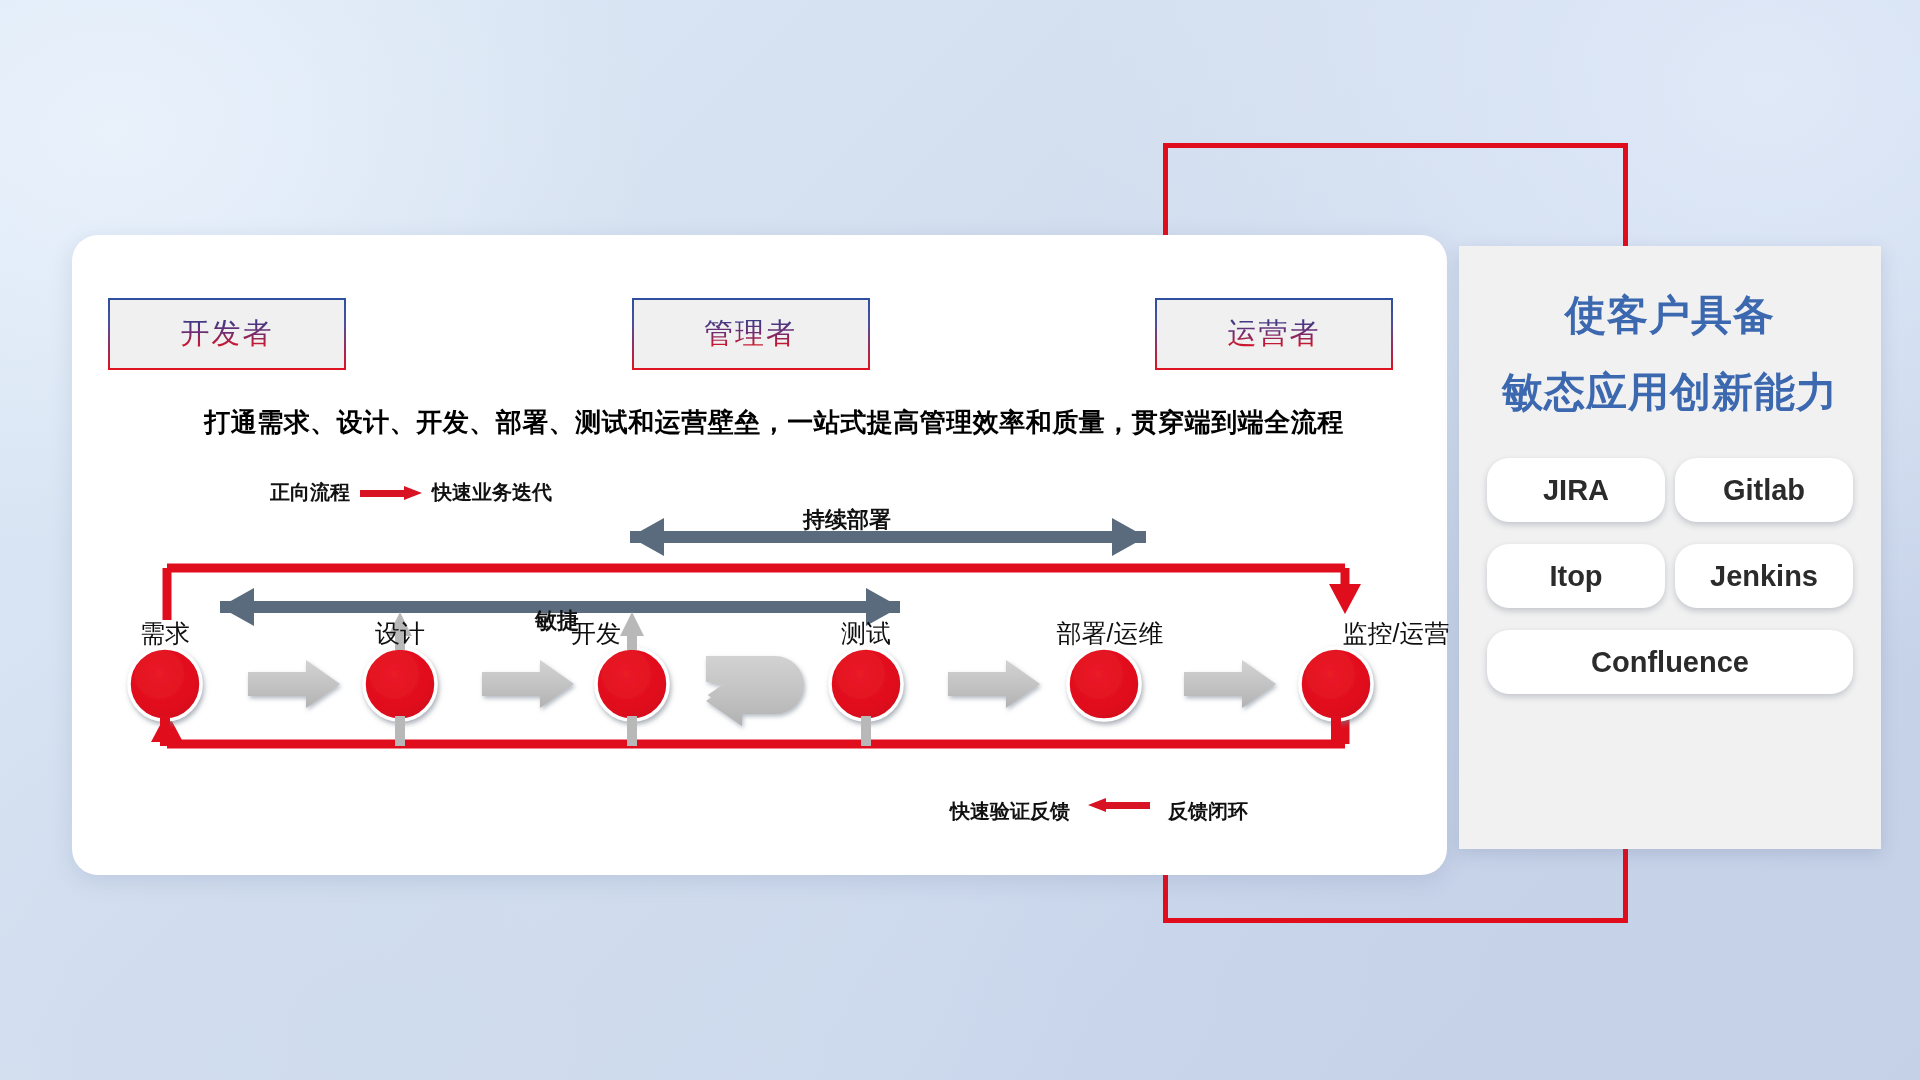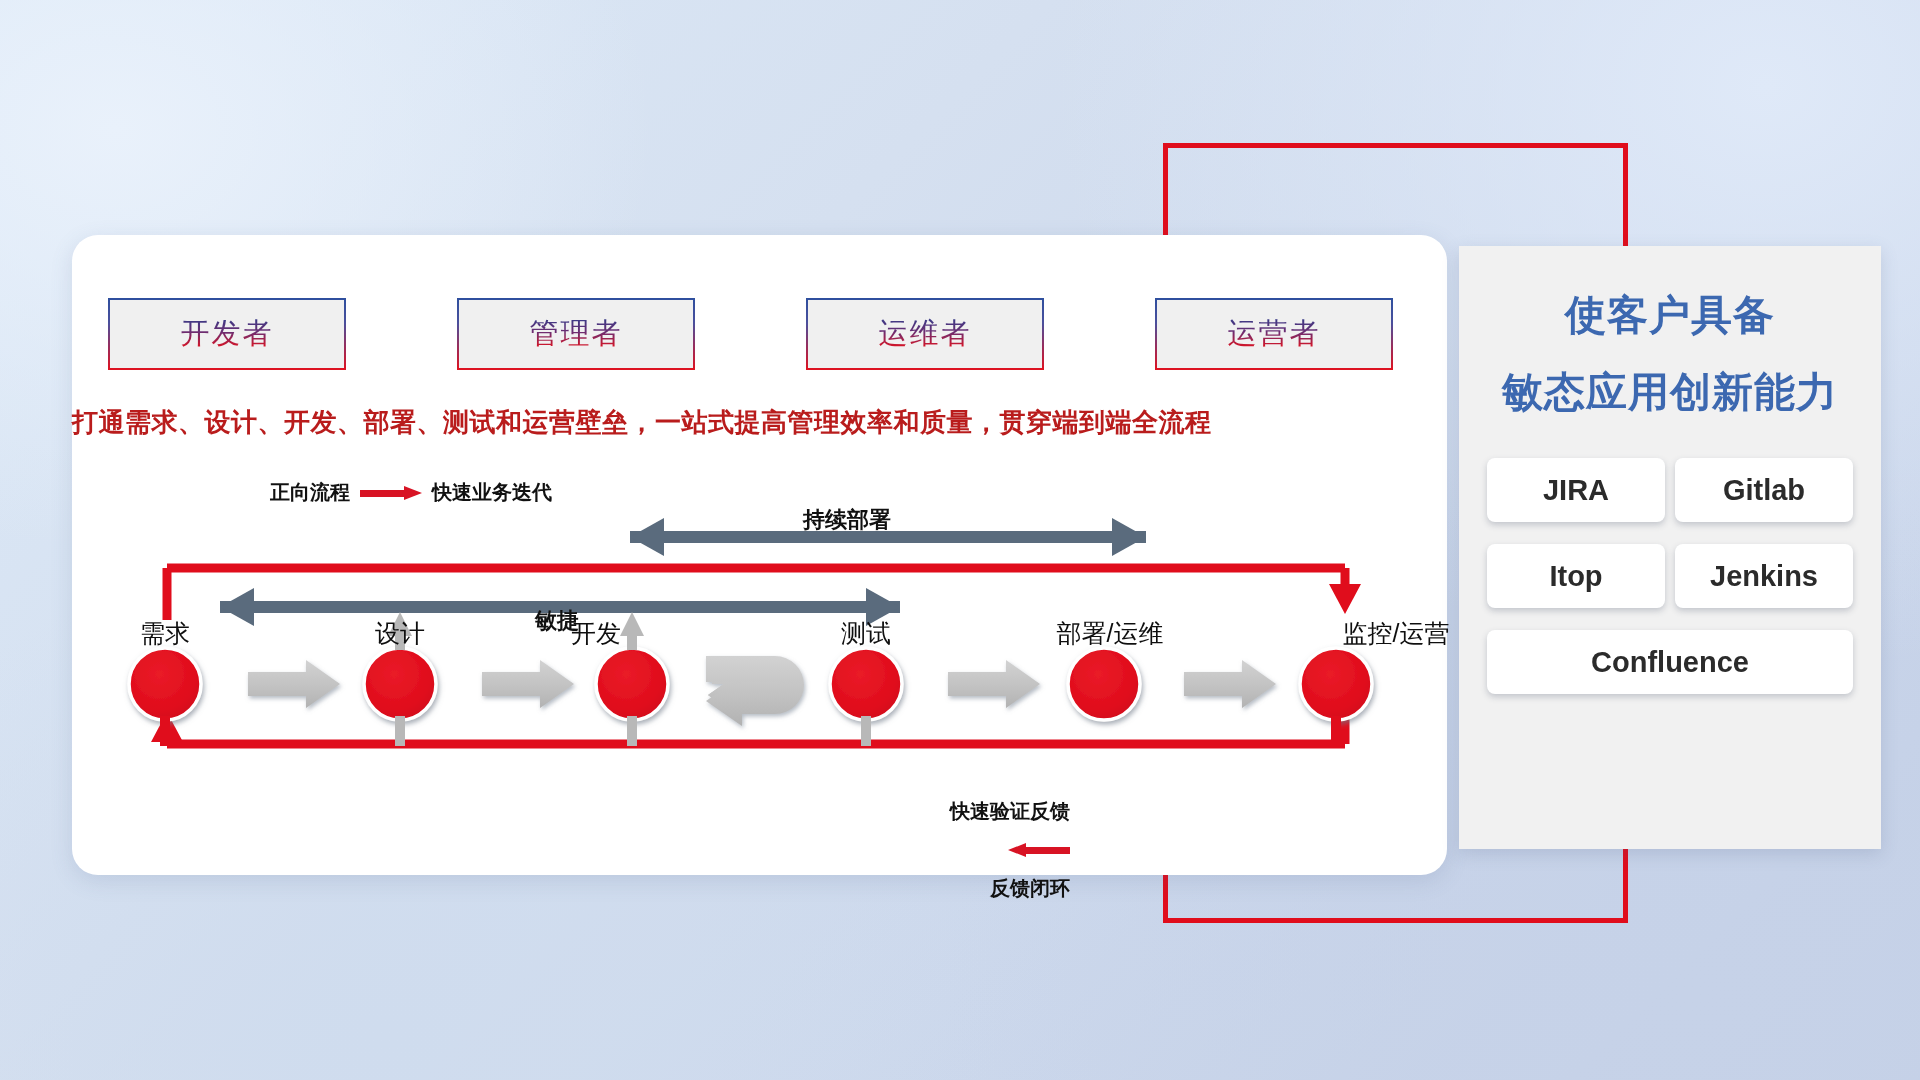--- a/index.html
+++ b/index.html
@@ -71,42 +71,42 @@
     background-clip: text;
     color: transparent;
     position: relative; z-index: 2;
   }
 
   
   .desc {
     position: absolute;
     left: 72px; top: 405px;
     width: 1404px;
+    text-align: center;
     font-size: 26px;
     font-weight: bold;
-    color: #b91c1c;
+    color: #000000;
     letter-spacing: 0.5px;
     z-index: 6;
   }
 
   
   .legend-forward {
     position: absolute;
     left: 270px; top: 479px;
     display: flex; align-items: center; gap: 10px;
     font-size: 20px; font-weight: bold; color: #111;
     z-index: 6;
   }
   .legend-feedback {
     position: absolute;
     left: 950px; top: 798px;
-    display: flex; align-items: flex-end; gap: 18px;
+    display: flex; align-items: flex-start; gap: 18px;
     font-size: 20px; font-weight: bold; color: #111;
     z-index: 6;
-    flex-direction: column;
   }
   .arrow-red-right, .arrow-red-left {
     width: 62px; height: 14px; position: relative;
   }
   .arrow-red-right::before, .arrow-red-left::before {
     content:""; position:absolute; top:4px; height:7px; background:#d81324;
   }
   .arrow-red-right::before { left:0; width:44px; }
   .arrow-red-left::before  { right:0; width:44px; }
   .arrow-red-right::after {
@@ -151,21 +151,21 @@
   .panel-heading .line1 { font-size:41px; margin-top:42px; letter-spacing:1px; }
   .panel-heading .line2 { font-size:41px; margin-top:22px; letter-spacing:1px; }
 
   .tools {
     display:flex; flex-wrap:wrap; justify-content:space-between;
     padding: 38px 28px 0 28px;
     gap: 22px 0;
   }
   .tool-chip {
     background:#fff;
-    border-radius:8px;
+    border-radius:22px;
     height:64px;
     display:flex; align-items:center; justify-content:center;
     font-size:29px; font-weight:bold; color:#2b2b2b;
     box-shadow: 0 3px 6px rgba(60,70,95,0.25);
   }
   .tool-chip.half { width:178px; }
   .tool-chip.full { width:100%; }
 </style>
 </head>
 <body>
@@ -173,23 +173,20 @@
 <div class="red-frame"></div>
 
 <div class="main-card"></div>
 
 <div class="roles">
   <div class="role-box">
     <span class="role-label">开发者</span>
   </div>
   <div class="role-box">
     <span class="role-label">管理者</span>
-  </div>
-  <div class="role-box">
-    <span class="role-label">运维者</span>
   </div>
   <div class="role-box">
     <span class="role-label">运营者</span>
   </div>
 </div>
 
 <div class="desc">打通需求、设计、开发、部署、测试和运营壁垒，一站式提高管理效率和质量，贯穿端到端全流程</div>
 
 <div class="legend-forward">
   <span>正向流程</span>

